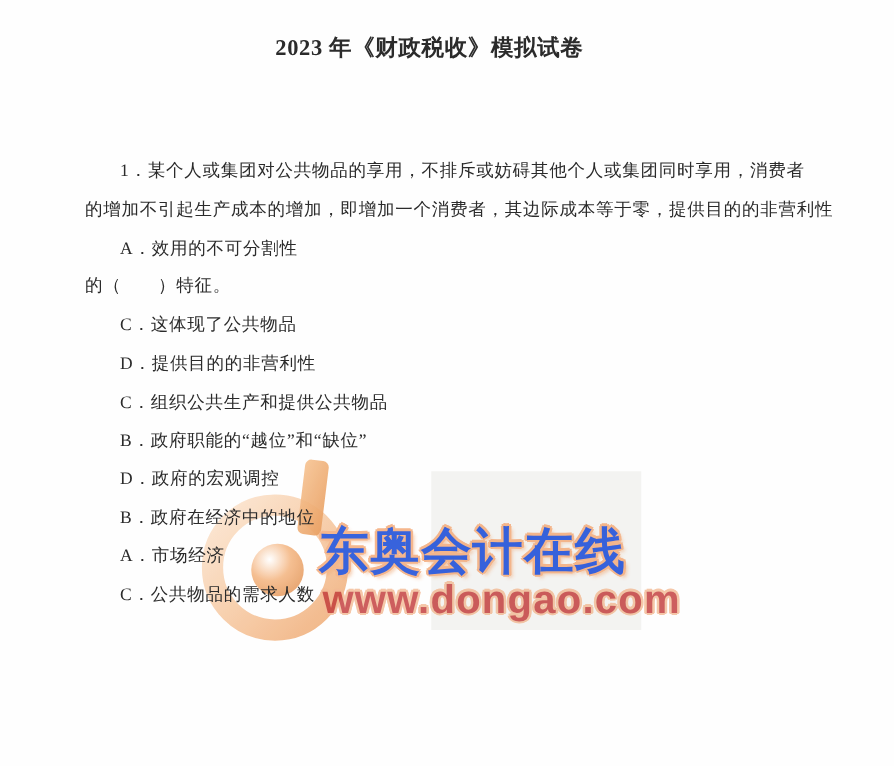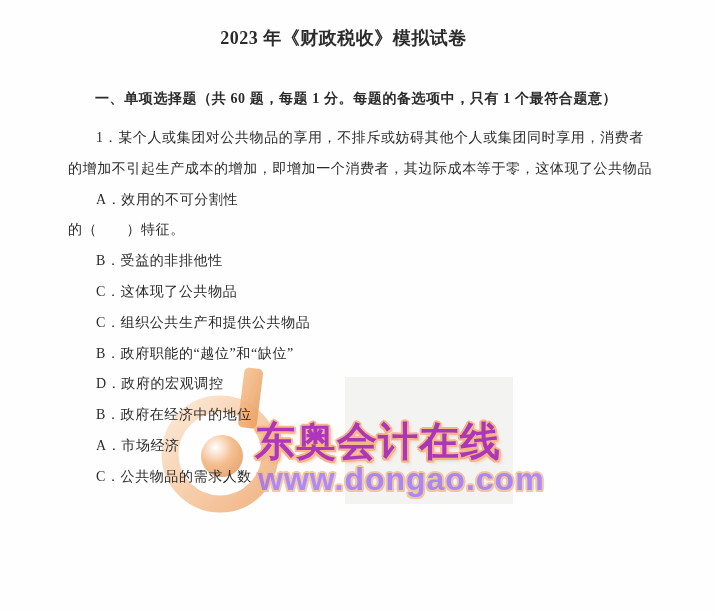--- a/index.html
+++ b/index.html
@@ -16,31 +16,31 @@
     position:absolute;left:345px;top:377px;width:168px;height:127px;
     background:#f3f3f1;z-index:1;
   }
   
   .watermark{position:absolute;left:0;top:0;width:715px;height:613px;z-index:2;opacity:.88;pointer-events:none;}
   .wm-logo{position:absolute;left:157px;top:366px;width:128px;height:148px;}
   .wm-brand{
     position:absolute;left:255px;top:419px;
     font-family:"Liberation Sans", sans-serif;
     font-weight:bold;font-size:40px;line-height:44px;letter-spacing:1px;
-    color:#a21caf;white-space:nowrap;
+    color:#1d4ed8;white-space:nowrap;
     text-shadow:
       2px 0 0 #f4ad7e,-2px 0 0 #f4ad7e,0 2px 0 #f4ad7e,0 -2px 0 #f4ad7e,
       1.5px 1.5px 0 #f4ad7e,-1.5px -1.5px 0 #f4ad7e,1.5px -1.5px 0 #f4ad7e,-1.5px 1.5px 0 #f4ad7e,
       3px 3px 3px rgba(238,160,104,.55);
   }
   .wm-url{
     position:absolute;left:258px;top:459px;
     font-family:"Liberation Sans", sans-serif;
     font-weight:bold;font-size:32px;line-height:40px;letter-spacing:1px;
-    color:#8b5cf6;white-space:nowrap;opacity:.8;
+    color:#b91c1c;white-space:nowrap;opacity:.8;
     text-shadow:
       2px 0 0 #f2b186,-2px 0 0 #f2b186,0 2px 0 #f2b186,0 -2px 0 #f2b186,
       1.5px 1.5px 0 #f2b186,-1.5px -1.5px 0 #f2b186,1.5px -1.5px 0 #f2b186,-1.5px 1.5px 0 #f2b186;
   }
   
   .doc{position:absolute;left:0;top:0;width:687px;height:613px;z-index:3;}
   .title{
     position:absolute;left:0;right:0;top:27px;margin:0;
     text-align:center;font-size:18px;line-height:22px;font-weight:bold;
     letter-spacing:.5px;
@@ -85,28 +85,27 @@
       <circle cx="63" cy="88" r="50" fill="none" stroke="url(#ringGrad)" stroke-width="17" opacity=".9"></circle>
       <rect x="84" y="2" width="19" height="60" rx="5" transform="rotate(7 93 32)" fill="url(#stemGrad)" opacity=".92"></rect>
       <circle cx="65" cy="90" r="21" fill="url(#sphereGrad)" opacity=".95"></circle>
     </svg>
     <div class="wm-brand">东奥会计在线</div>
     <div class="wm-url">www.dongao.com</div>
   </div>
 
   <div class="doc">
     <h1 class="title">2023 年《财政税收》模拟试卷</h1>
-    <div class="heading">一、单项选择题（共 60 题，每题 1 分。每题的备选项中，只有 1 个最符合题意）</div>
     <div class="lines" id="lines">
         <div class="line indent">1．某个人或集团对公共物品的享用，不排斥或妨碍其他个人或集团同时享用，消费者</div>
-        <div class="line">的增加不引起生产成本的增加，即增加一个消费者，其边际成本等于零，这体现了公共物品</div>
+        <div class="line">的增加不引起生产成本的增加，即增加一个消费者，其边际成本等于零，提供目的的非营利性</div>
         <div class="line indent">A．效用的不可分割性</div>
         <div class="line">的（　　）特征。</div>
-        <div class="line indent">B．受益的非排他性</div>
         <div class="line indent">C．这体现了公共物品</div>
+        <div class="line indent">D．提供目的的非营利性</div>
         <div class="line indent">C．组织公共生产和提供公共物品</div>
         <div class="line indent">B．政府职能的“越位”和“缺位”</div>
         <div class="line indent">D．政府的宏观调控</div>
         <div class="line indent">B．政府在经济中的地位</div>
         <div class="line indent">A．市场经济</div>
         <div class="line indent">C．公共物品的需求人数</div>
       </div>
   </div>
 
 </div>

